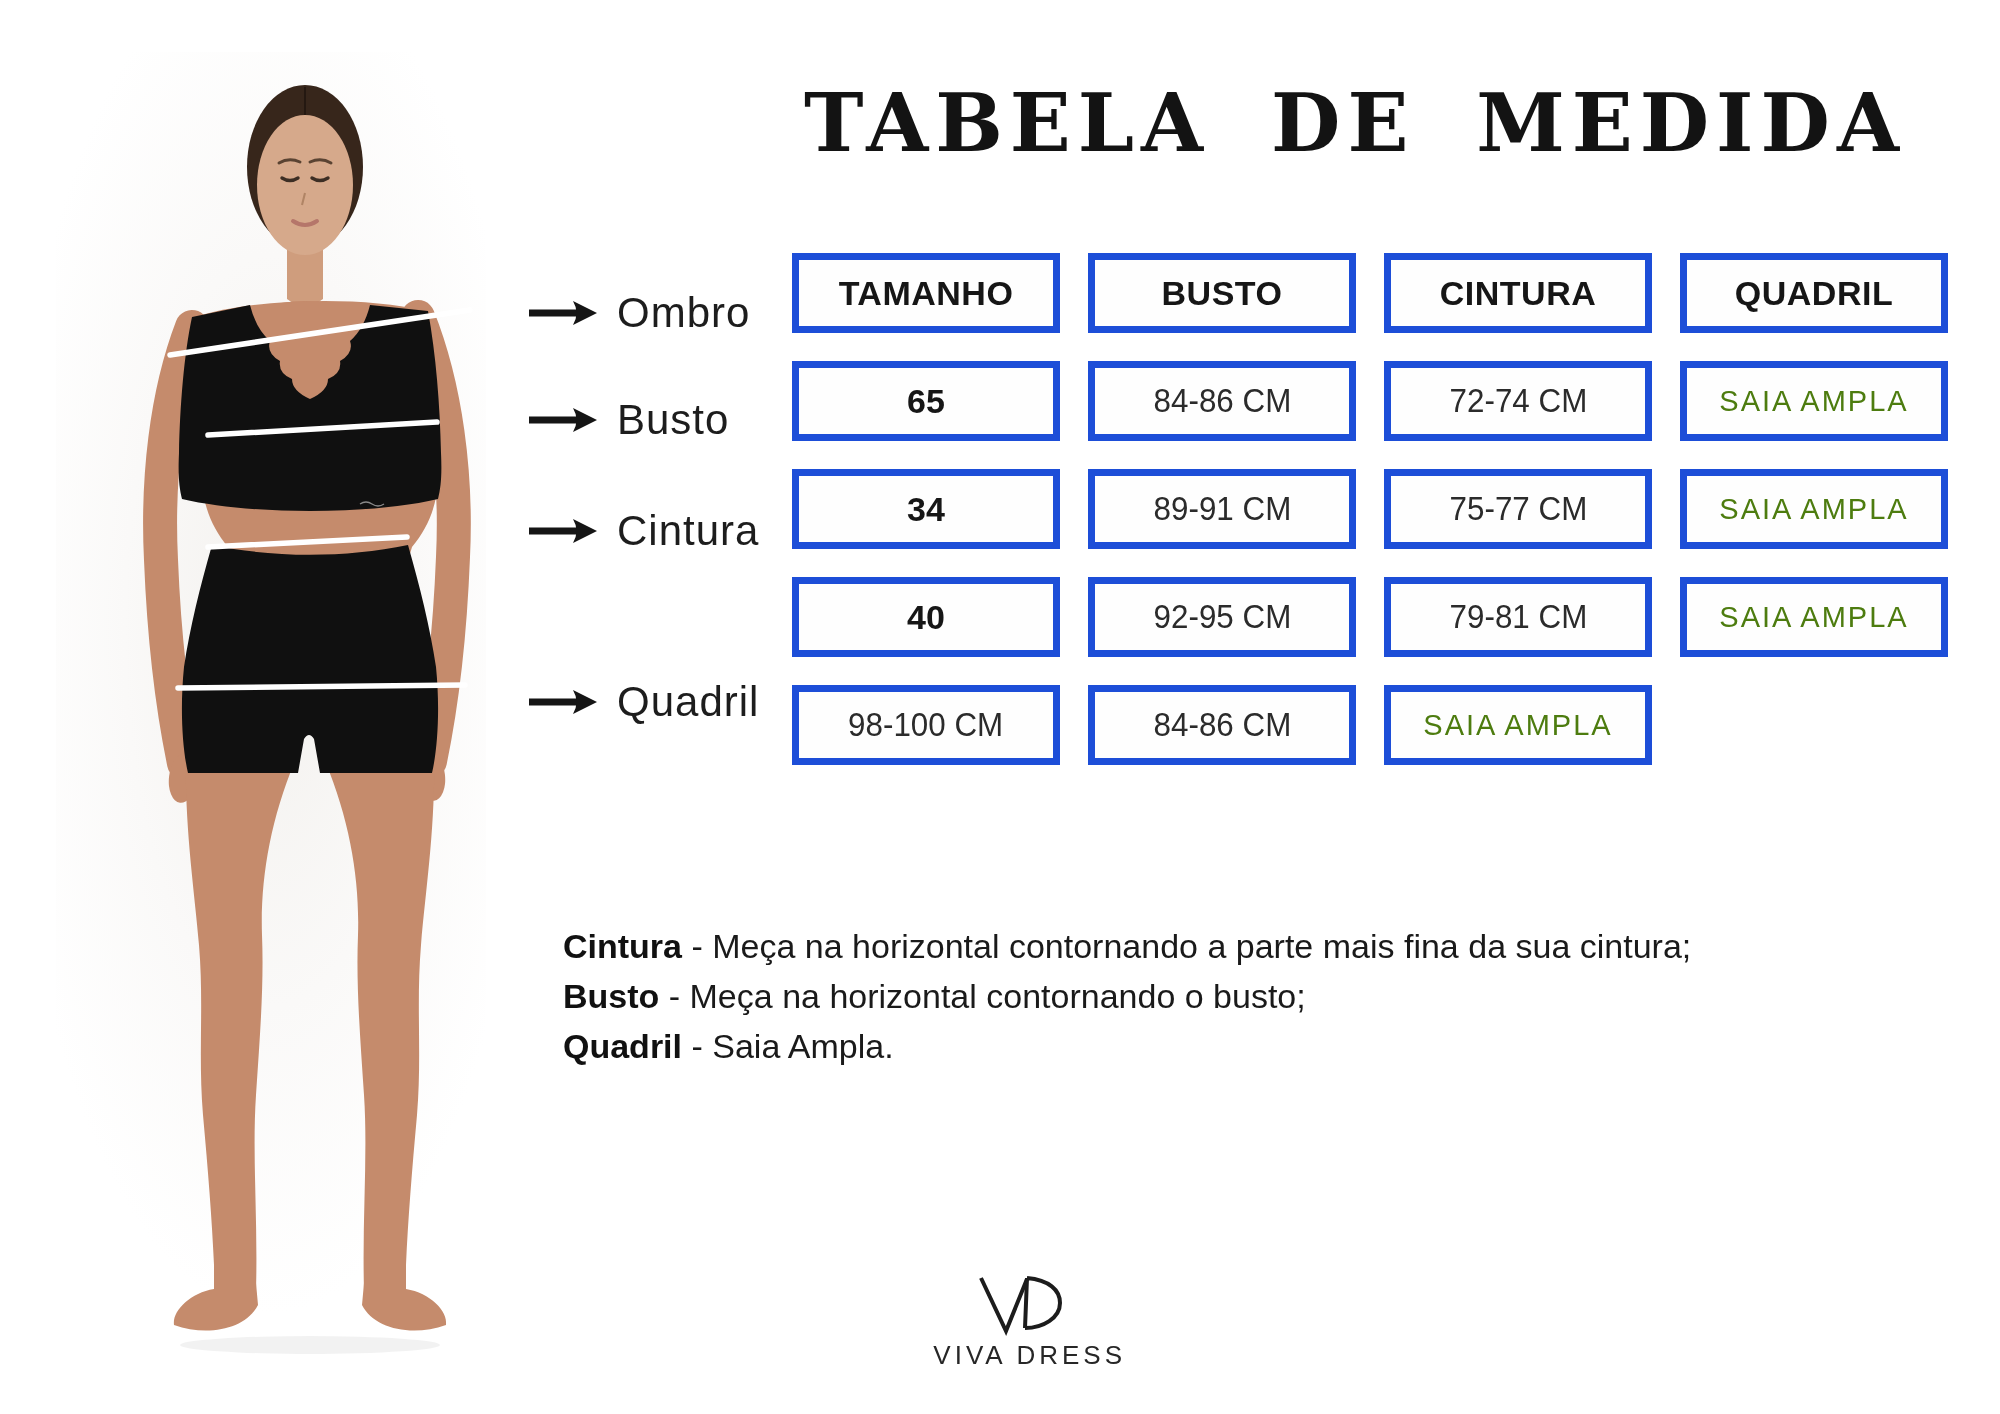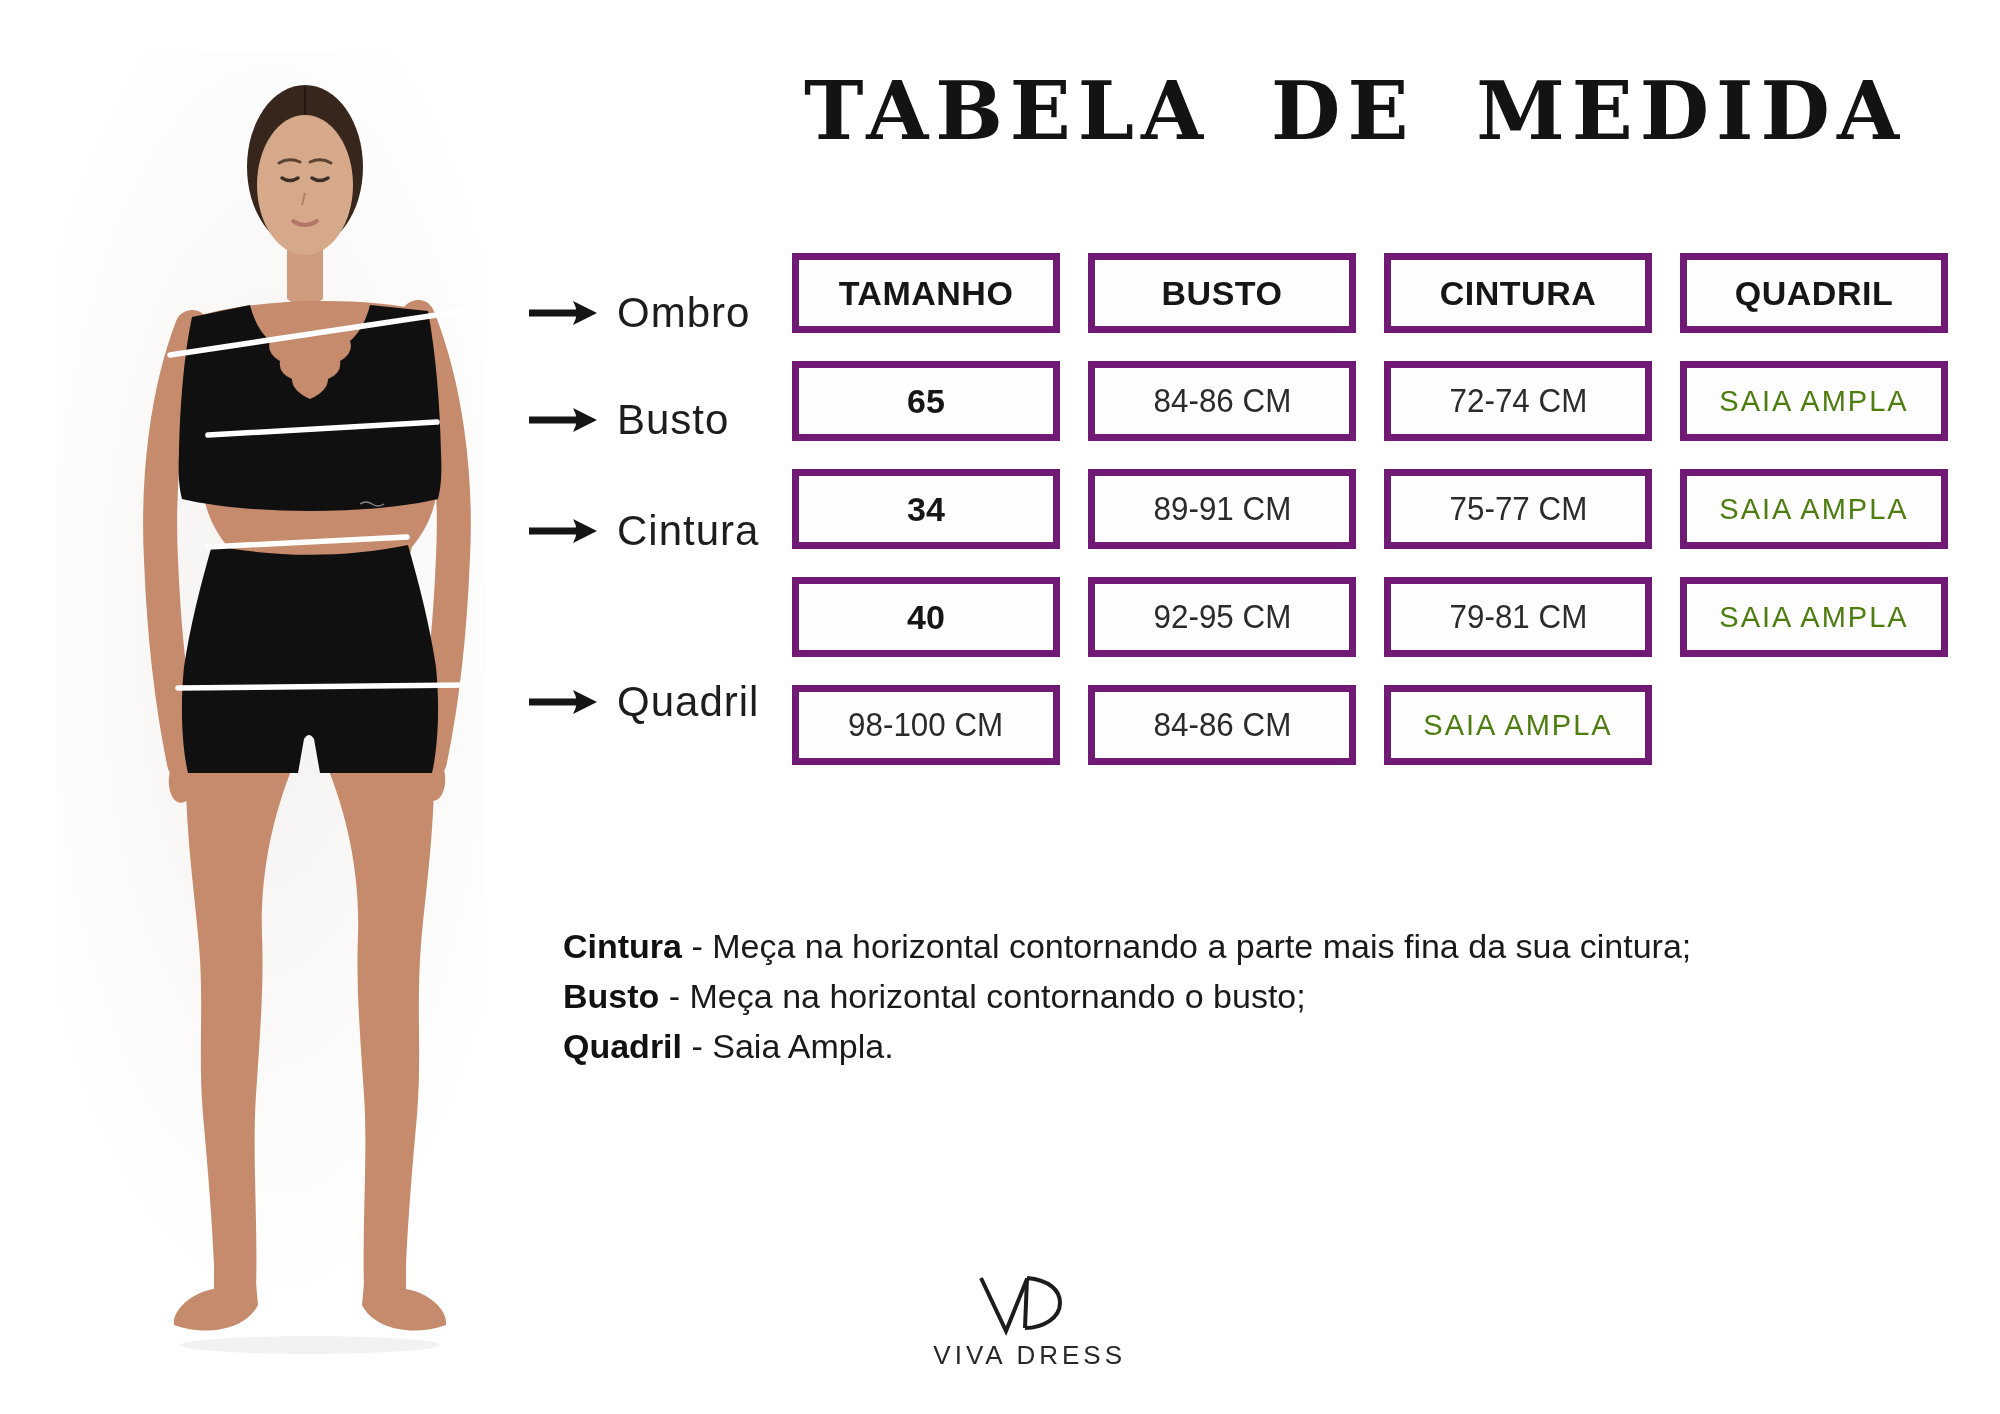--- a/index.html
+++ b/index.html
@@ -10,29 +10,29 @@
   #backdrop{position:absolute;left:56px;top:52px;width:430px;height:1315px;border-radius:10px;
             background:radial-gradient(ellipse 62% 52% at 50% 44%, #f3f1ee 0%, #faf9f8 55%, #ffffff 100%);}
   #figure{position:absolute;left:60px;top:55px;width:420px;height:1310px;}
 
   
   .measure-row{position:absolute;left:527px;height:44px;display:flex;align-items:center;}
   .measure-row .arrow{width:72px;height:26px;margin-right:18px;flex:0 0 auto;}
   .measure-row .lbl{font-size:42px;letter-spacing:1px;color:#1d1d1d;white-space:nowrap;}
 
   
-  #title{position:absolute;left:760px;top:64px;width:1190px;text-align:center;
+  #title{position:absolute;left:760px;top:76px;width:1190px;text-align:center;
          font-family:"DejaVu Serif",serif;font-weight:700;font-size:80px;
          letter-spacing:7px;word-spacing:26px;color:#131313;white-space:nowrap;}
 
   
   #size-table{position:absolute;left:792px;top:253px;display:grid;
               grid-template-columns:repeat(4,268px);grid-auto-rows:80px;
               column-gap:28px;row-gap:28px;}
-  .cell{border:7px solid #701a75;background:#fefefe;display:flex;align-items:center;justify-content:center;
+  .cell{border:7px solid #1d4ed8;background:#fefefe;display:flex;align-items:center;justify-content:center;
         box-sizing:border-box;}
   .cell.hdr{font-weight:700;font-size:34px;letter-spacing:.5px;color:#161616;}
   .cell.size{font-weight:700;font-size:34px;color:#161616;}
   .cell .num{font-weight:400;font-size:33px;color:#2b2b2b;transform:scaleX(.95);white-space:nowrap;}
   .cell .ampla{font-weight:400;font-size:29px;letter-spacing:2px;color:#4d7c0f;white-space:nowrap;}
 
   
   #notes{position:absolute;left:563px;top:921px;font-size:34px;line-height:50px;color:#1a1a1a;}
   #notes b{font-weight:700;color:#111;}
 

